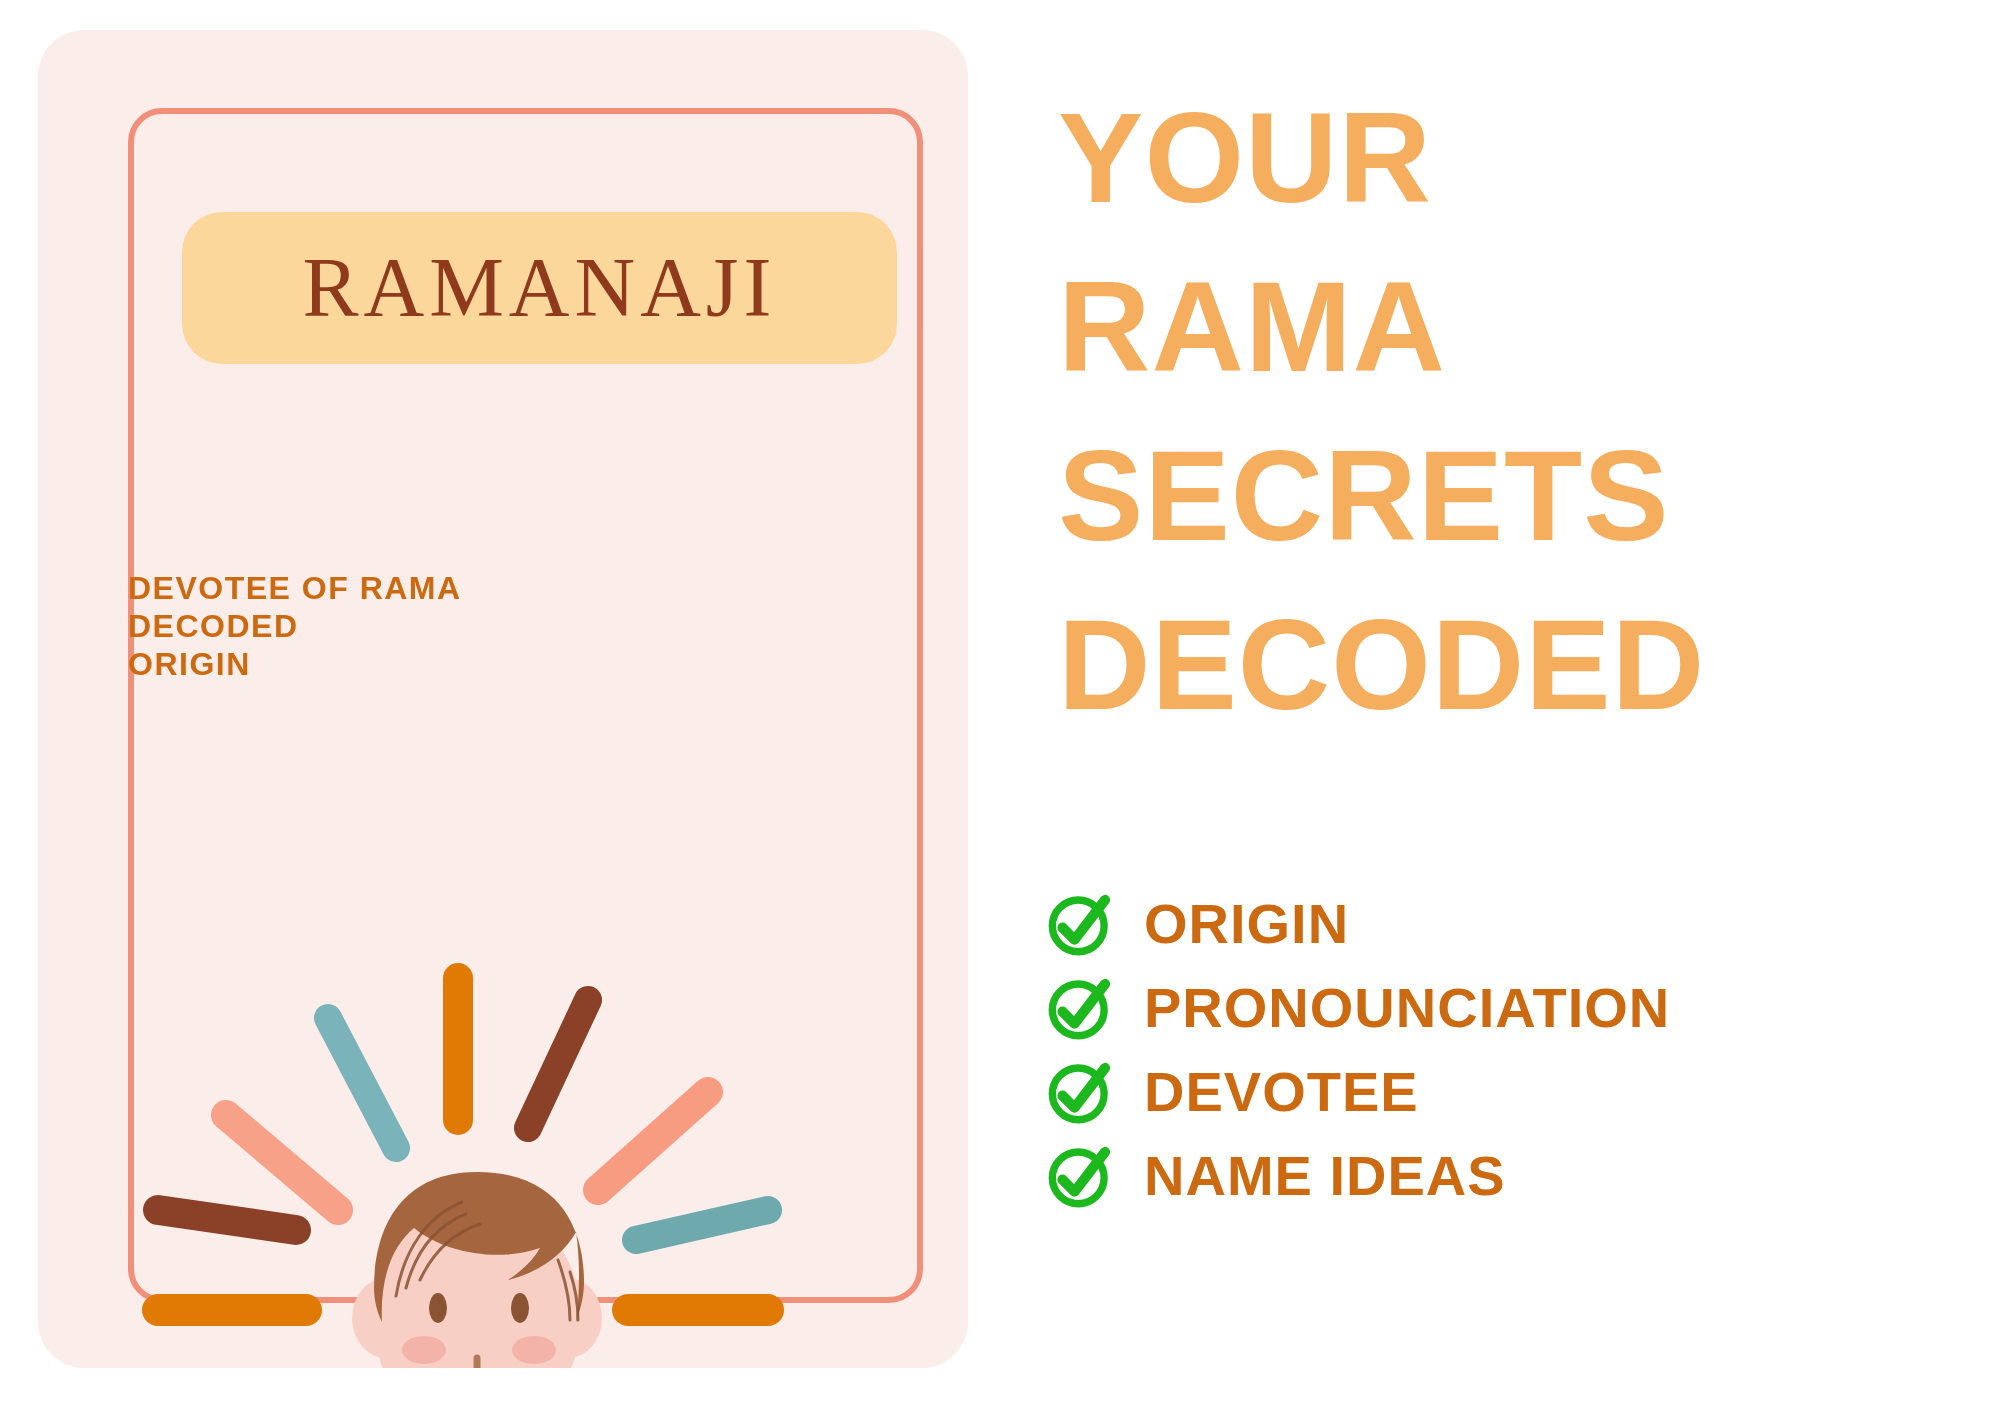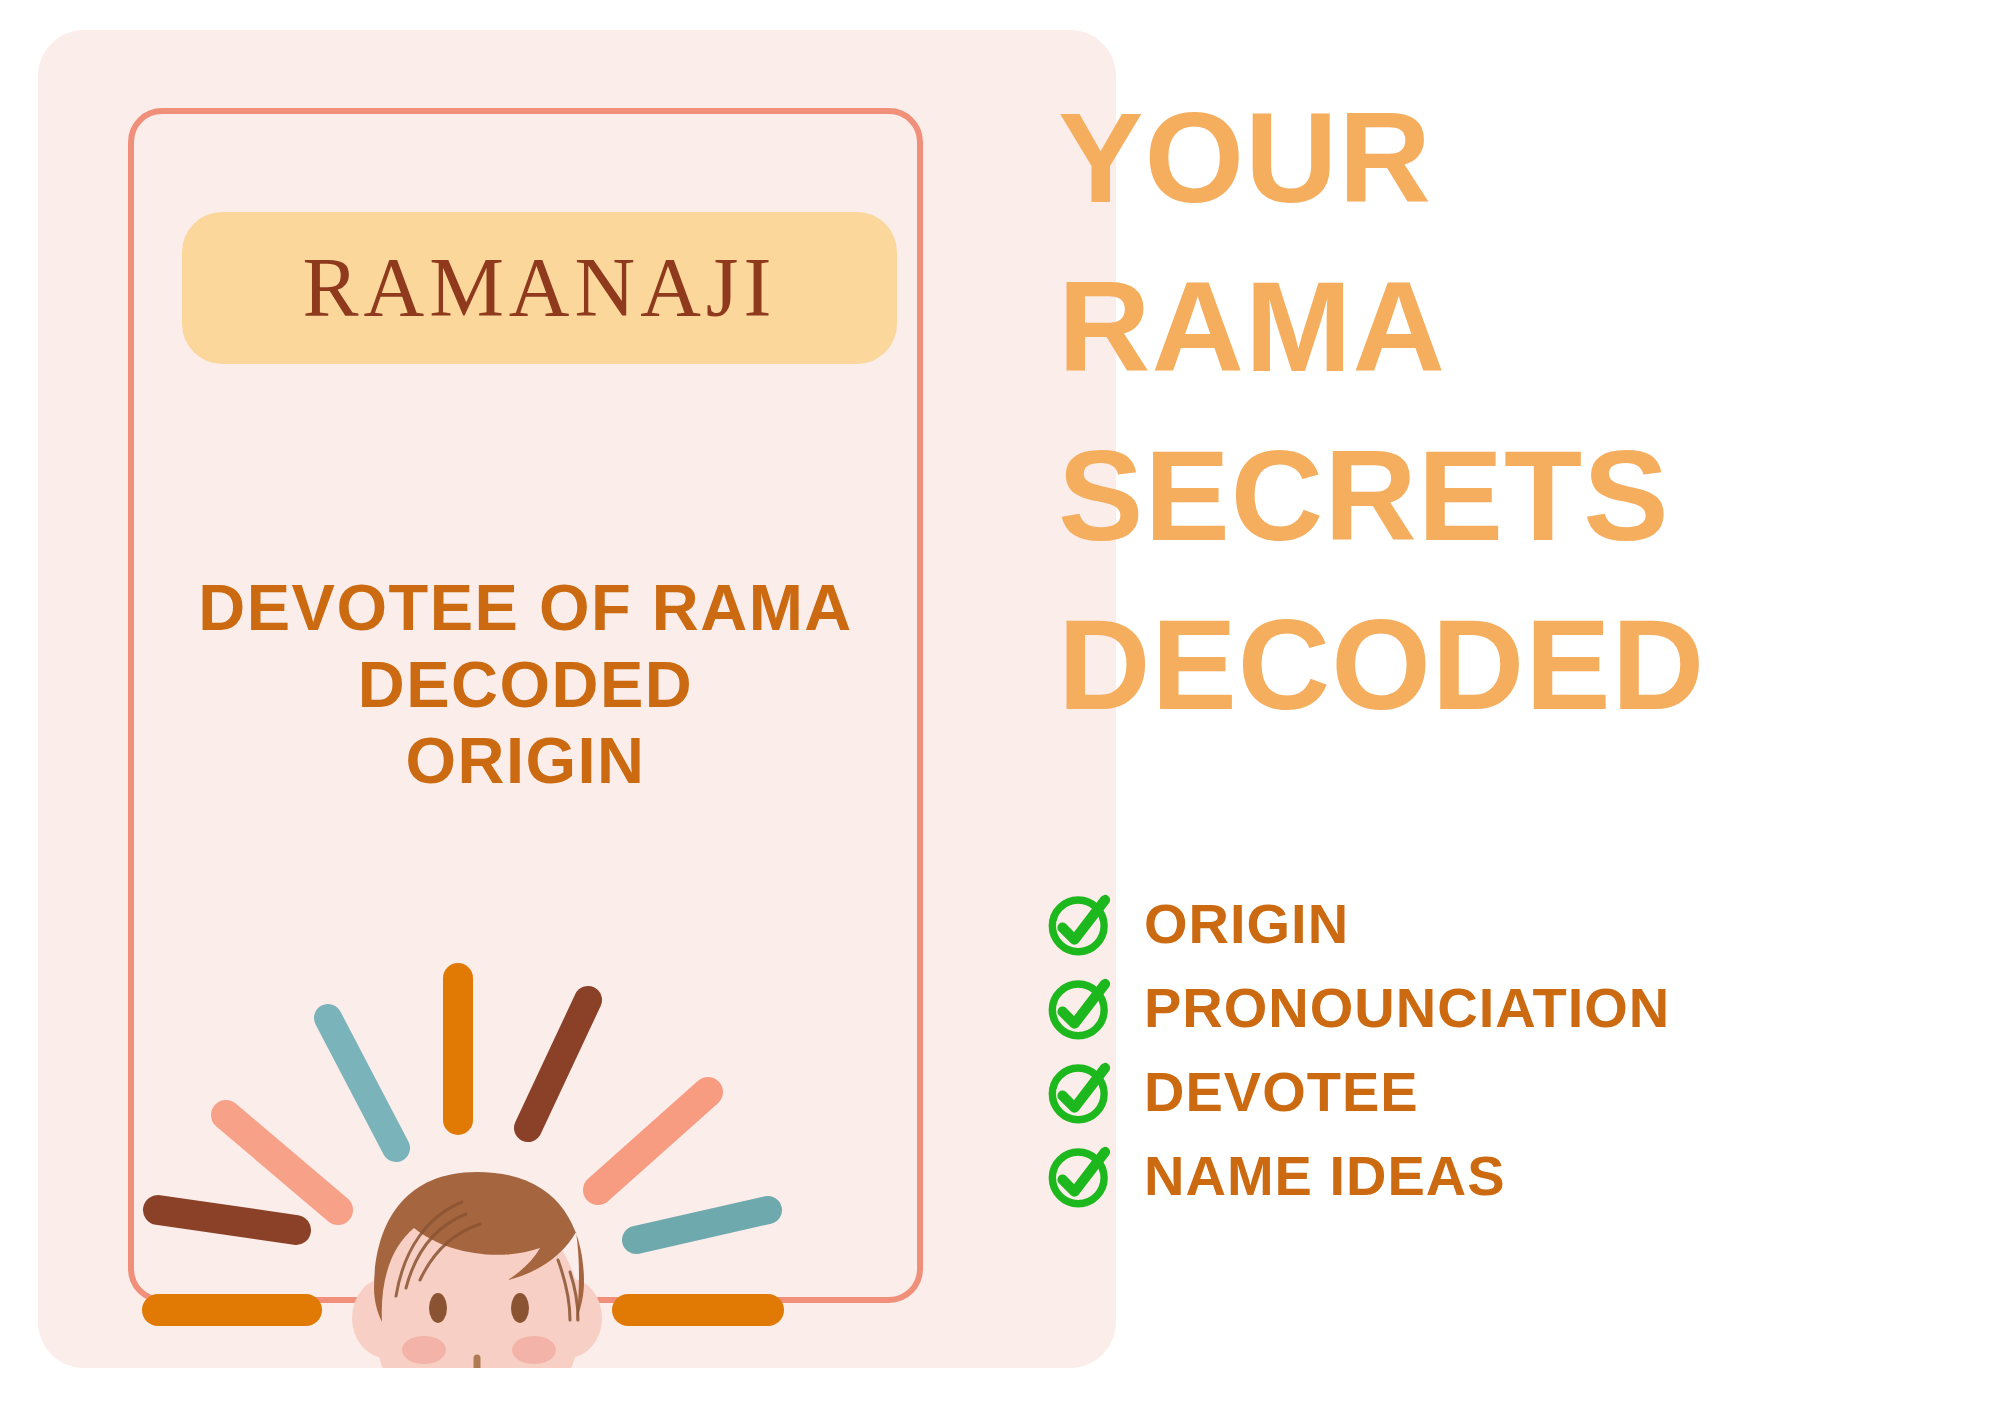--- a/index.html
+++ b/index.html
@@ -13,21 +13,21 @@
     position: relative;
     overflow: hidden;
     font-family: "Liberation Sans", sans-serif;
   }
 
   
   #name-card {
     position: absolute;
     left: 38px;
     top: 30px;
-    width: 1078px;
+    width: 930px;
     height: 1338px;
     background: #FBEDEA;
     border-radius: 46px;
     overflow: hidden;
   }
   #card-inner-border {
     position: absolute;
     left: 90px;
     top: 78px;
     width: 795px;
@@ -59,24 +59,23 @@
     line-height: 1;
     white-space: nowrap;
   }
 
   
   #meaning-block {
     position: absolute;
     left: 90px;
     top: 540px;
     width: 795px;
-    text-align: center;
     color: #CC6A11;
     font-weight: bold;
-    font-size: 65px;
+    font-size: 32px;
     line-height: 1.18;
     letter-spacing: 1.5px;
   }
 
   
   #illustration {
     position: absolute;
     left: 90px;
     top: 880px;
     width: 795px;

